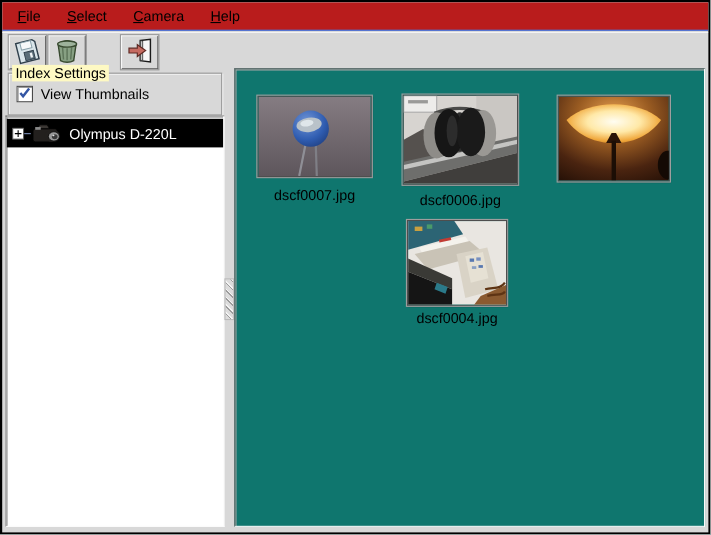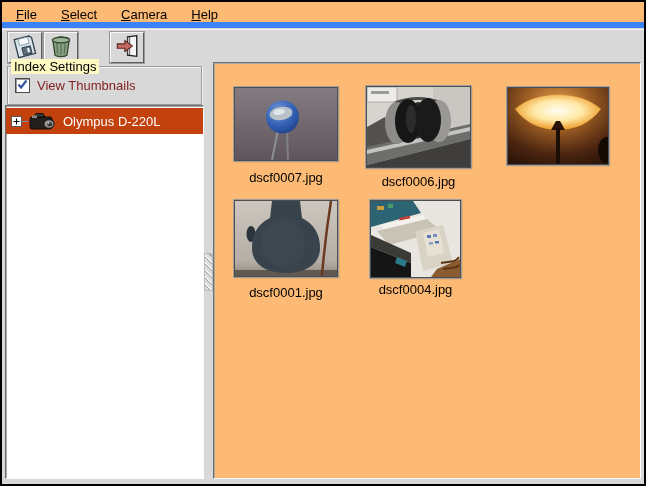--- a/index.html
+++ b/index.html
@@ -3,53 +3,53 @@
 <meta charset="utf-8">
 <style>
   html,body{margin:0;padding:0;background:#fff;}
   .window{
     position:relative;width:642px;height:482px;border:2px solid #000;
     background:#d8d8d8;font-family:"Liberation Sans",sans-serif;font-size:13px;
     overflow:hidden;
   }
   
   .menubar{position:absolute;left:0;top:0;width:100%;height:26px;line-height:26px;
-    background:#fdba74;border-bottom:6px solid #3b82f6;padding-left:8px;box-sizing:border-box;}
+    background:#b91c1c;border-bottom:1px solid #3b82f6;padding-left:8px;box-sizing:border-box;}
   .menu-item{display:inline-block;padding:0 6px;margin-right:12px;color:#000;cursor:default;}
   .menu-item::first-letter{text-decoration:underline;}
   
   .toolbar{position:absolute;left:0;top:27px;width:100%;height:36px;border-top:1px solid #f4f4f4;}
   .tbtn{position:absolute;top:2px;width:34px;height:31px;background:#d8d8d8;
     border:1px solid;border-color:#f8f8f8 #5e5e5e #5e5e5e #f8f8f8;
     outline:1px solid #999;display:flex;align-items:center;justify-content:center;padding:0;}
   
   .frame{position:absolute;left:5px;top:64px;width:193px;height:37px;
     border:1px solid #9a9a9a;box-shadow:inset 1px 1px 0 #f4f4f4,1px 1px 0 #f4f4f4;}
   .frame-label{position:absolute;left:9px;top:57px;background:#fef9c3;padding:0 3px;color:#000;}
   .check-row{position:absolute;left:7px;top:11px;display:flex;align-items:center;}
   .checkbox{width:13px;height:13px;background:#fff;border:1px solid #4a4a4a;
     box-shadow:inset 1px 1px 0 #9a9a9a;display:inline-flex;align-items:center;justify-content:center;}
-  .check-label{margin-left:7px;color:#7f1d1d;}
+  .check-label{margin-left:7px;color:#000000;}
   
   .treeview{position:absolute;left:3px;top:103px;width:199px;height:374px;background:#fff;
     border:1px solid;border-color:#6e6e6e #fbfbfb #fbfbfb #6e6e6e;box-shadow:inset 1px 1px 0 #a8a8a8;
     box-sizing:border-box;overflow:hidden;}
   .tree-row{position:relative;margin-top:2px;height:26px;display:flex;align-items:center;}
-  .tree-row.selected{background:#c2410c;}
+  .tree-row.selected{background:#000000;}
   .expander{margin-left:5px;width:11px;height:11px;flex:none;display:inline-flex;}
   .tree-line{width:6px;height:1px;background:#7a8db8;flex:none;}
   .camicon{width:28px;height:20px;flex:none;display:inline-flex;margin-left:1px;}
   .tree-label{color:#fff;margin-left:6px;white-space:nowrap;}
   
   .splitter{position:absolute;left:202px;top:60px;width:9px;height:417px;cursor:col-resize;}
   .grip{position:absolute;left:0;top:191px;width:9px;height:38px;
     background:repeating-linear-gradient(45deg,#dcdcdc 0 3px,#9c9c9c 3px 4px,#f4f4f4 4px 5px);
     border:1px solid #bcbcbc;box-sizing:border-box;}
   
-  .content{position:absolute;left:211px;top:60px;width:428px;height:417px;background:#fdba74;
+  .content{position:absolute;left:211px;top:60px;width:428px;height:417px;background:#0f766e;
     border:1px solid;border-color:#6e6e6e #fbfbfb #fbfbfb #6e6e6e;box-shadow:inset 1px 1px 0 #a8a8a8;
     box-sizing:border-box;overflow:hidden;}
   .thumb{position:absolute;text-align:center;}
   .timg{border:1px solid #4e4e4e;outline:1px solid #9e9e9e;box-shadow:1px 1px 1px rgba(0,0,0,0.35);
     display:block;margin:0 auto;}
   .timg svg{display:block;}
   .tlabel{color:#000;font-size:13px;white-space:nowrap;}
 </style>
 </head>
 <body>
@@ -206,40 +206,20 @@
           </defs>
           <rect width="100" height="76" fill="url(#t3bg)"></rect>
           <path d="M7,21 C28,2 72,2 93,21 C82,36 66,42 50,42 C34,42 18,36 7,21 Z" fill="url(#t3bowl)"></path>
           <polygon points="43,42 57,42 52,33 48,33" fill="#2a1408"></polygon>
           <rect x="48" y="40" width="4" height="36" fill="#1c0e05"></rect>
           <ellipse cx="99" cy="62" rx="9" ry="13" fill="#140a04"></ellipse>
         </svg>
       </div>
     </div>
 
-    <div class="thumb" style="left:19px;top:137px;width:106px">
-      <div class="timg" style="width:102px;height:75px">
-        <svg width="102" height="75" viewBox="0 0 102 75">
-          <defs>
-            <linearGradient id="t4bg" x1="0" y1="0" x2="0" y2="1">
-              <stop offset="0" stop-color="#ccc6be"></stop>
-                <stop offset="0.8" stop-color="#b4aea6"></stop>
-                <stop offset="1" stop-color="#8e887e"></stop>
-            </linearGradient>
-          </defs>
-          <rect width="102" height="75" fill="url(#t4bg)"></rect>
-          <rect y="69" width="102" height="6" fill="#5f5951"></rect>
-          <ellipse cx="16" cy="33" rx="4.5" ry="8" fill="#2c343b"></ellipse>
-          <path d="M37,0 L65,0 L67,17 C79,23 85,33 85,47 C85,63 71,72 51,72 C31,72 17,63 17,47 C17,33 23,23 35,17 Z" fill="#39434b"></path>
-          <ellipse cx="48" cy="42" rx="22" ry="24" fill="#465058" opacity="0.35"></ellipse>
-          <path d="M96,0 C92,25 89,50 87,75" stroke="#6b3a20" stroke-width="2.5" fill="none"></path>
-        </svg>
-      </div>
-      <div class="tlabel" style="margin-top:8px">dscf0001.jpg</div>
-    </div>
 
     <div class="thumb" style="left:155px;top:137px;width:93px">
       <div class="timg" style="width:89px;height:76px">
         <svg width="89" height="76" viewBox="0 0 89 76">
           <rect width="89" height="76" fill="#e9e6e1"></rect>
           <polygon points="0,0 42,0 50,12 0,26" fill="#2c6474"></polygon>
           <rect x="6" y="5" width="7" height="4" fill="#c8a040"></rect>
           <rect x="17" y="3" width="5" height="4" fill="#4a9a6a"></rect>
           <polygon points="10,24 52,14 56,20 14,31" fill="#f4f2ec"></polygon>
           <rect x="28" y="17" width="11" height="2.5" fill="#c23c34" transform="rotate(-12 28 17)"></rect>

